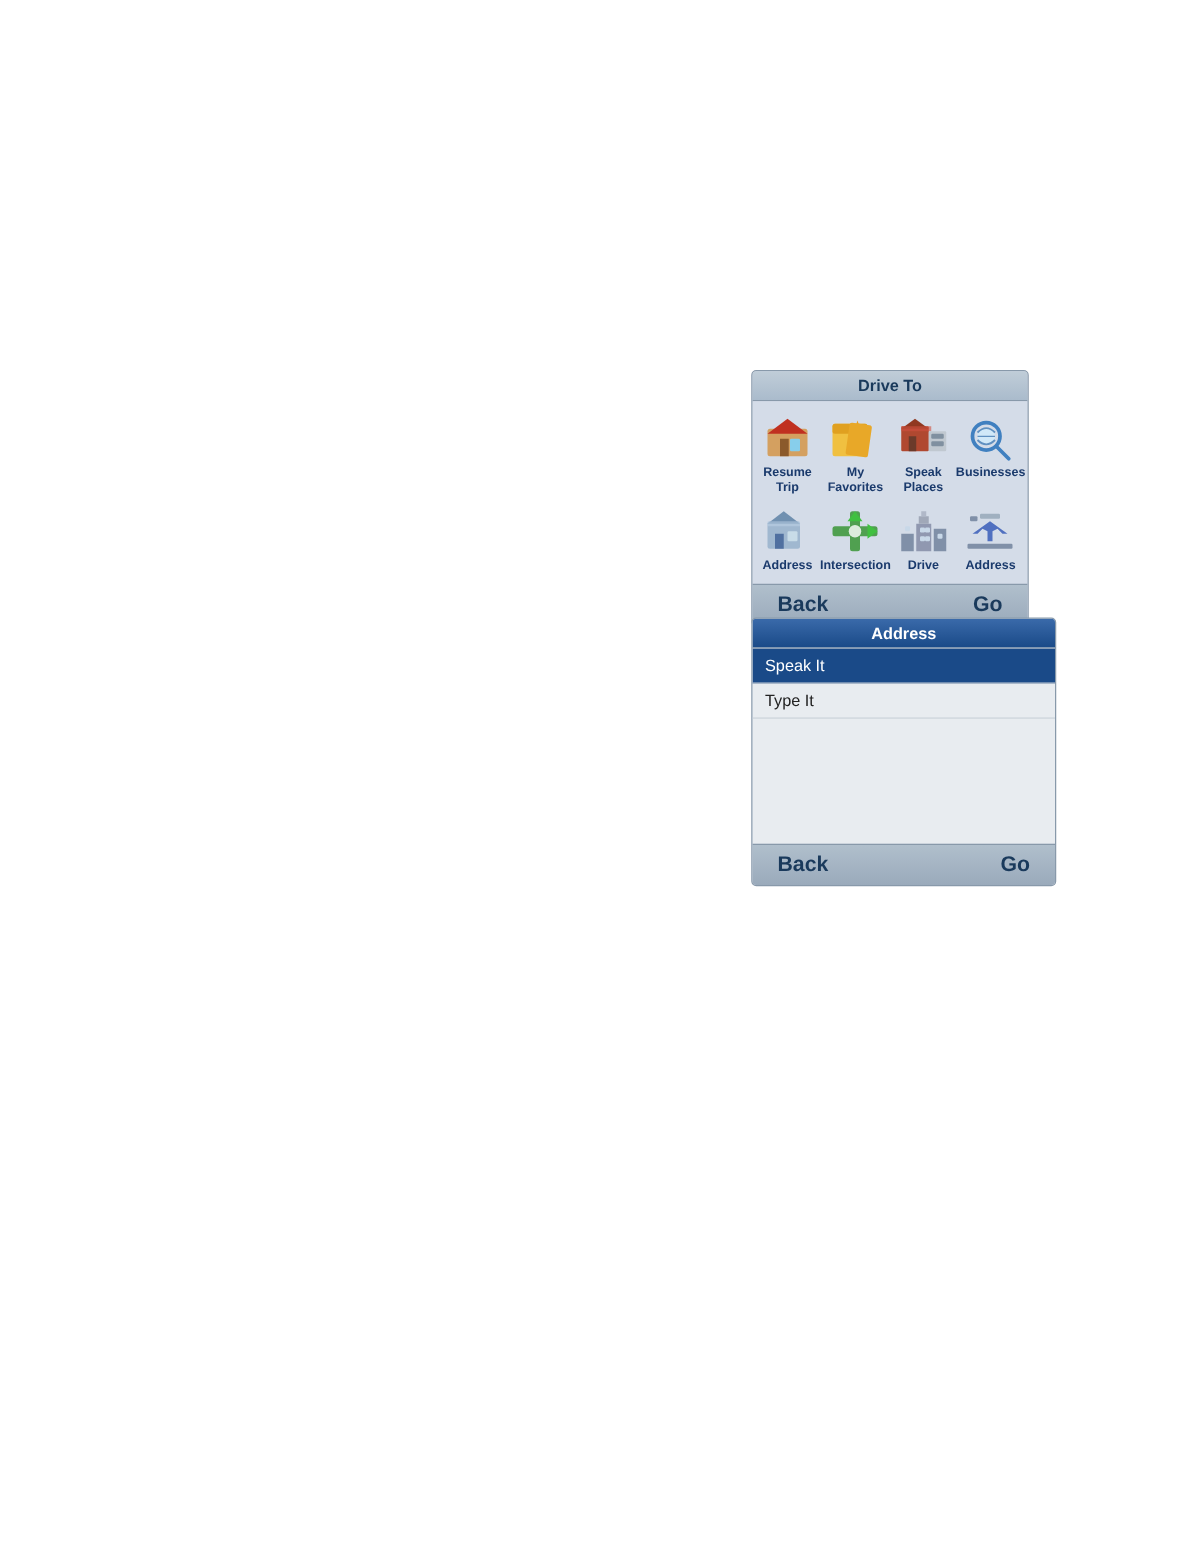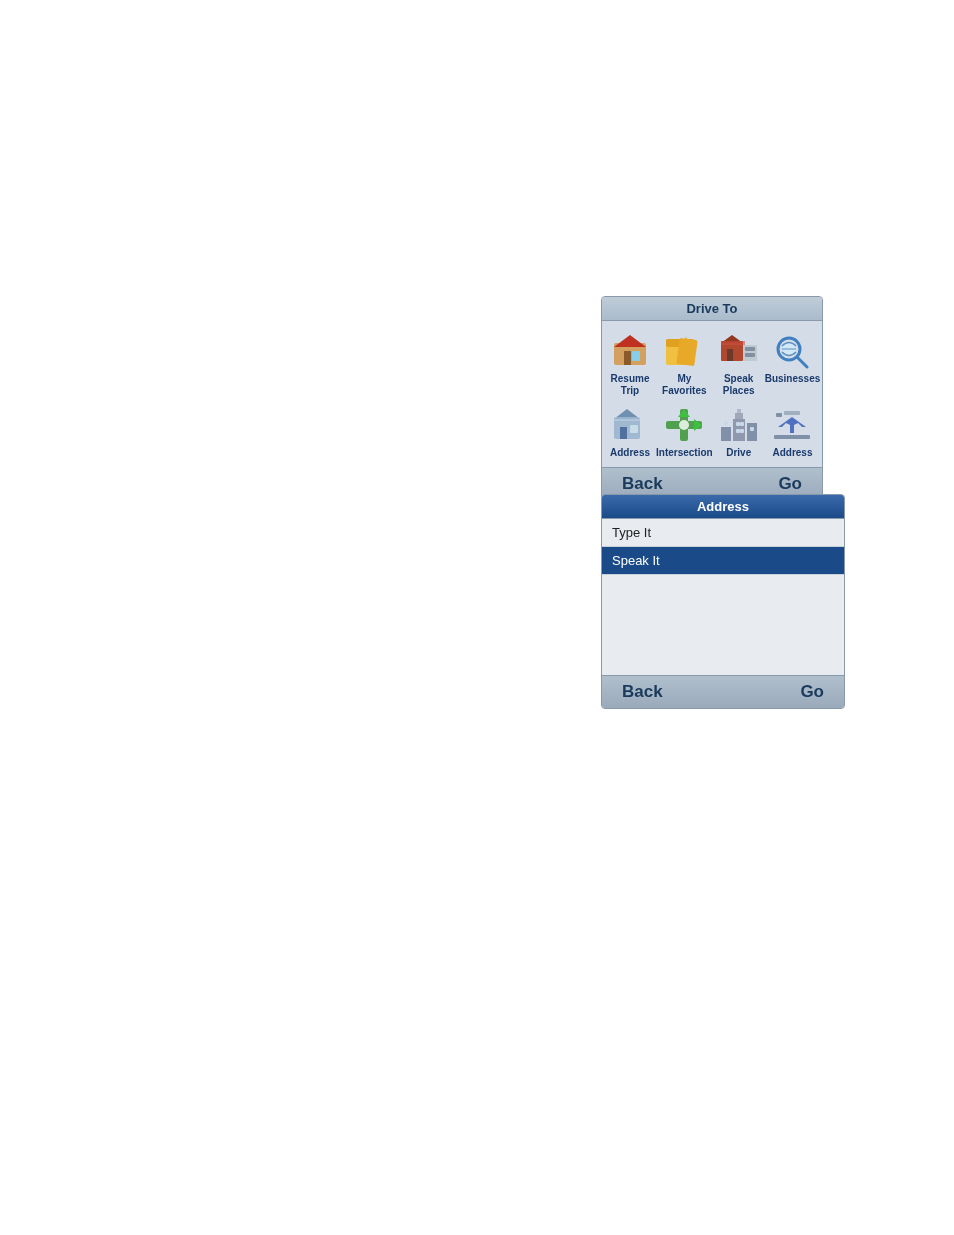--- a/index.html
+++ b/index.html
@@ -258,21 +258,21 @@
   </div>
   <div class="panel-footer">
     <button class="footer-btn">Back</button>
     <button class="footer-btn">Go</button>
   </div>
 </div>
 
 <div class="address-panel">
   <div class="address-title-bar">Address</div>
   <div class="address-list">
+    <div class="address-list-item selected">Speak It</div>
     <div class="address-list-item">Type It</div>
-    <div class="address-list-item selected">Speak It</div>
   </div>
   <div class="address-content-area"></div>
   <div class="address-footer">
     <button class="footer-btn">Back</button>
     <button class="footer-btn">Go</button>
   </div>
 </div>
 
 </body></html>

